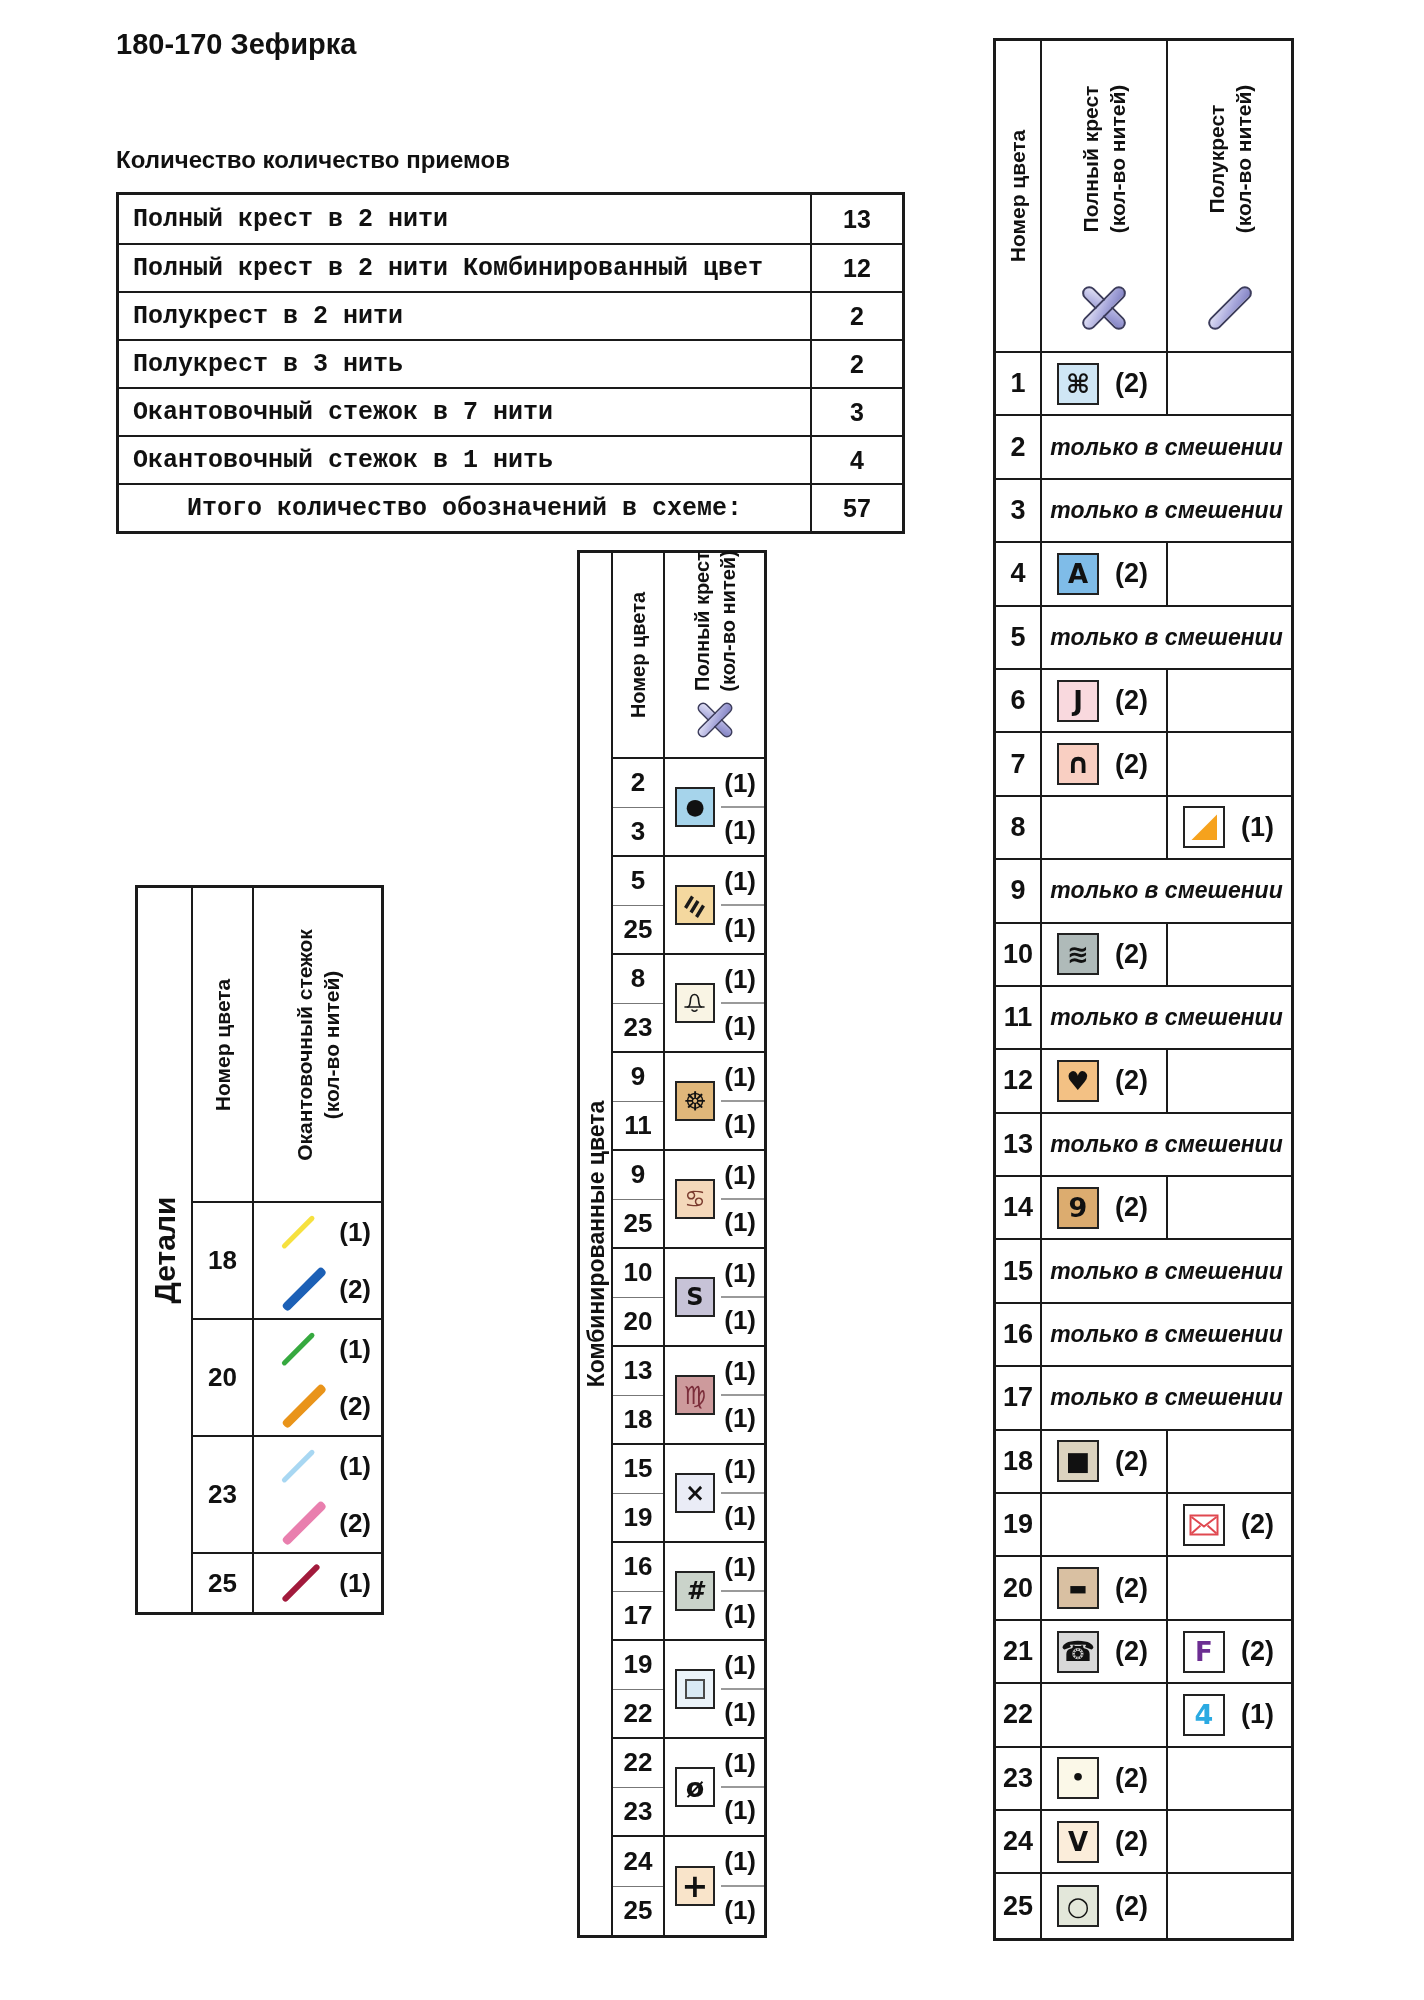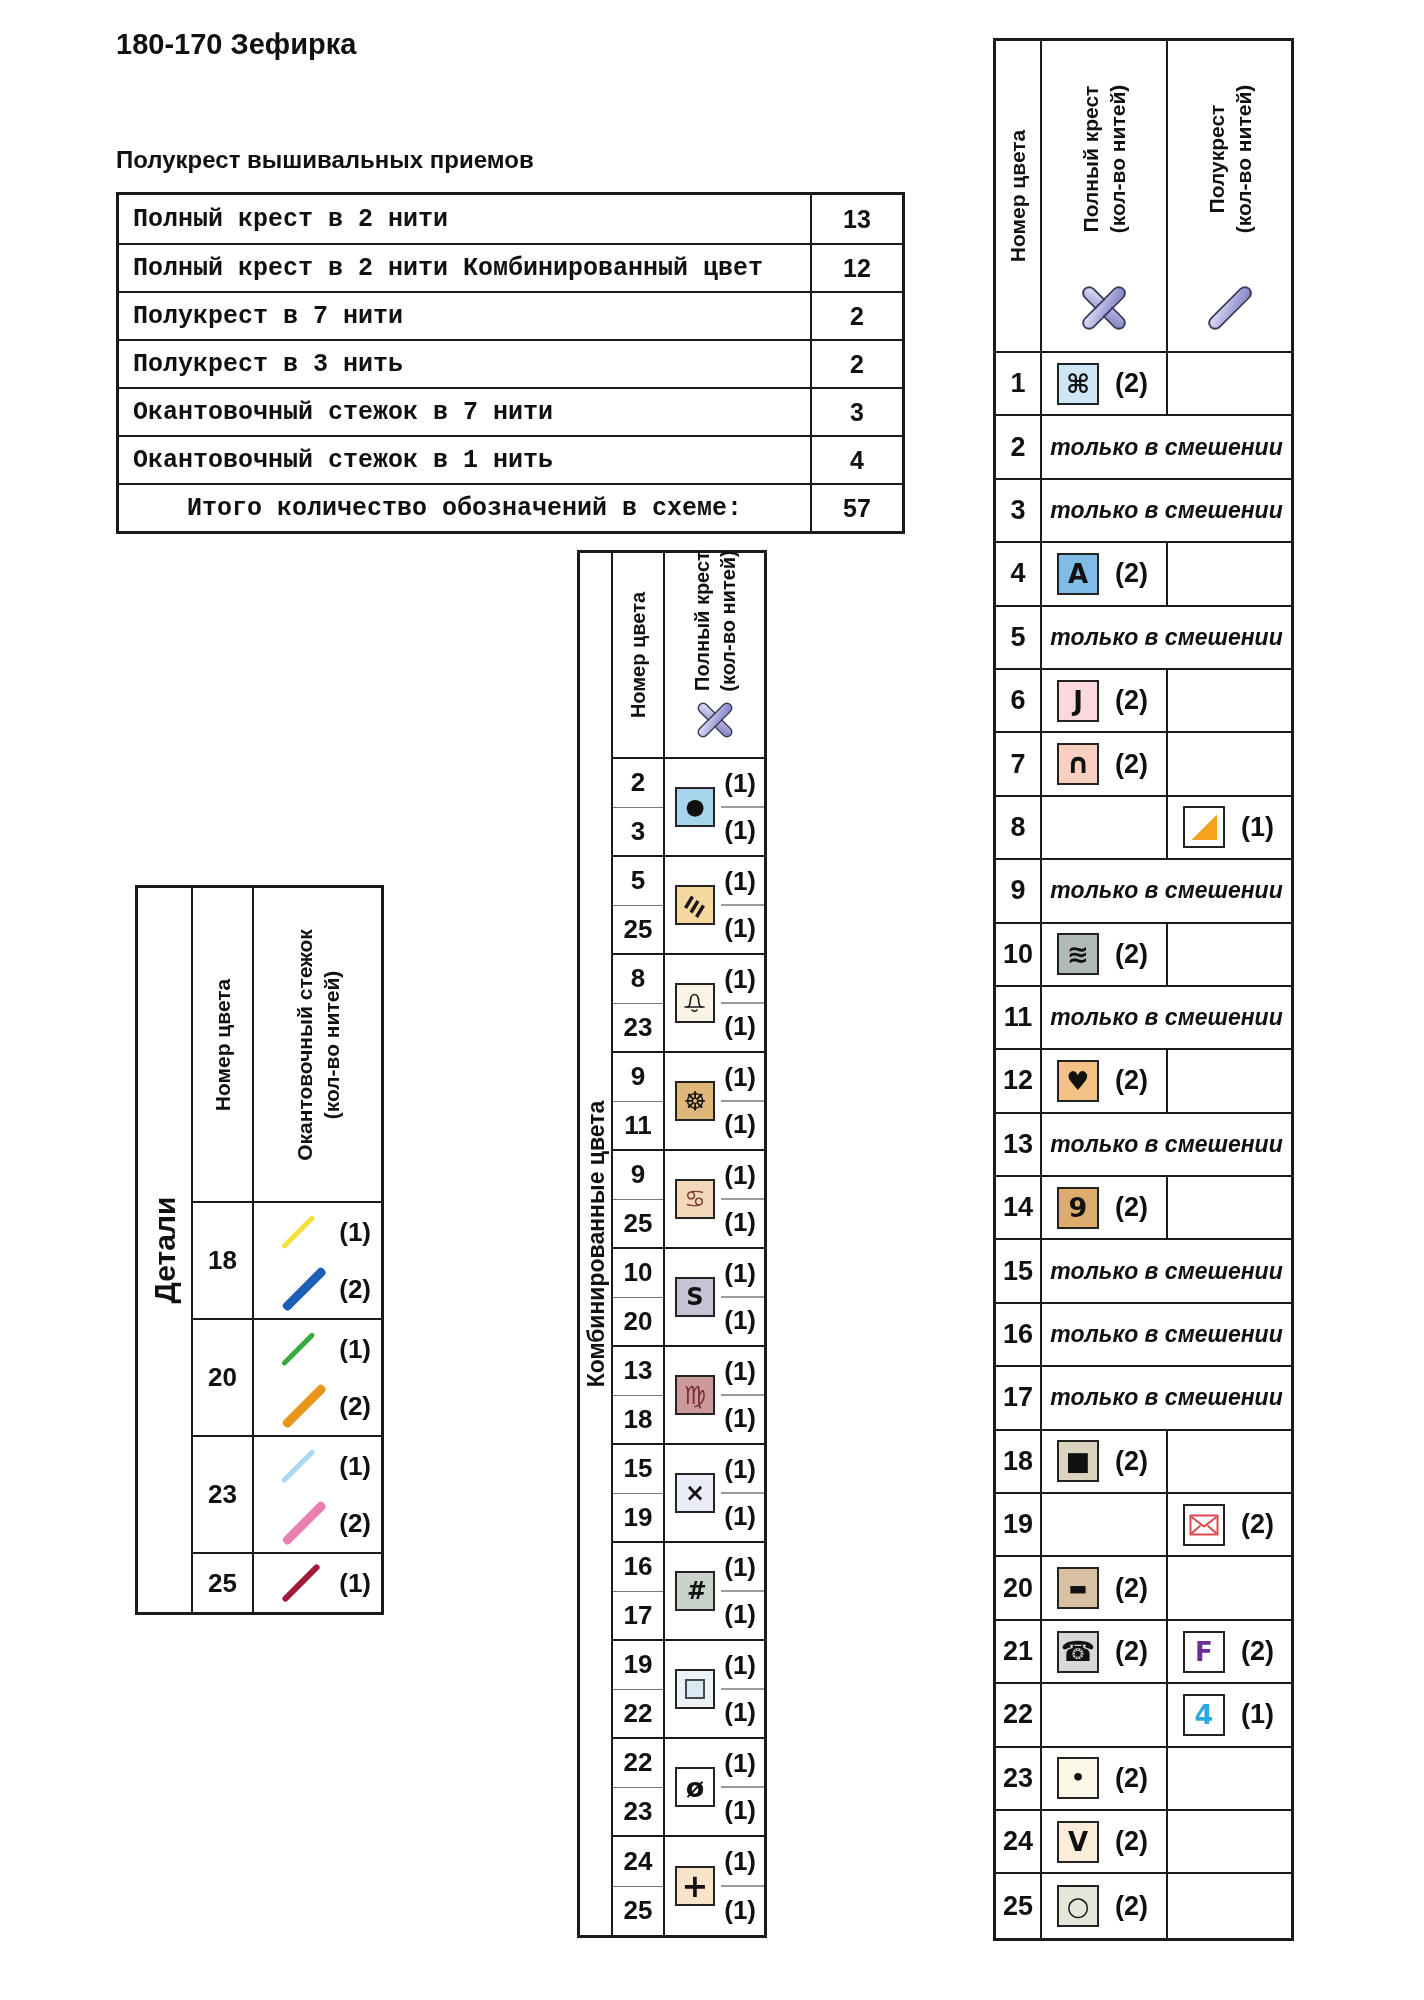--- a/index.html
+++ b/index.html
@@ -93,33 +93,33 @@
   .dline.medium{width:50px;height:6px;}
   .dline.thick{width:56px;height:8.5px;}
   .dcnt{position:absolute;right:10px;top:50%;transform:translateY(-50%);font-weight:bold;font-size:26px;}
 
   svg{display:block;}
 </style>
 </head>
 <body>
 
 <div class="abs" id="page-title">180-170 Зефирка</div>
-<div class="abs" id="page-subtitle">Полукрест вышивальных приемов</div>
+<div class="abs" id="page-subtitle">Количество количество приемов</div>
 
 <div class="tbl" id="summary-table">
     <div class="sum-row">
       <div class="sum-label">Полный крест в 2 нити</div>
       <div class="sum-value">13</div>
     </div>
     <div class="sum-row">
       <div class="sum-label">Полный крест в 2 нити Комбинированный цвет</div>
       <div class="sum-value">12</div>
     </div>
     <div class="sum-row">
-      <div class="sum-label">Полукрест в 7 нити</div>
+      <div class="sum-label">Полукрест в 2 нити</div>
       <div class="sum-value">2</div>
     </div>
     <div class="sum-row">
       <div class="sum-label">Полукрест в 3 нить</div>
       <div class="sum-value">2</div>
     </div>
     <div class="sum-row">
       <div class="sum-label">Окантовочный стежок в 7 нити</div>
       <div class="sum-value">3</div>
     </div>

